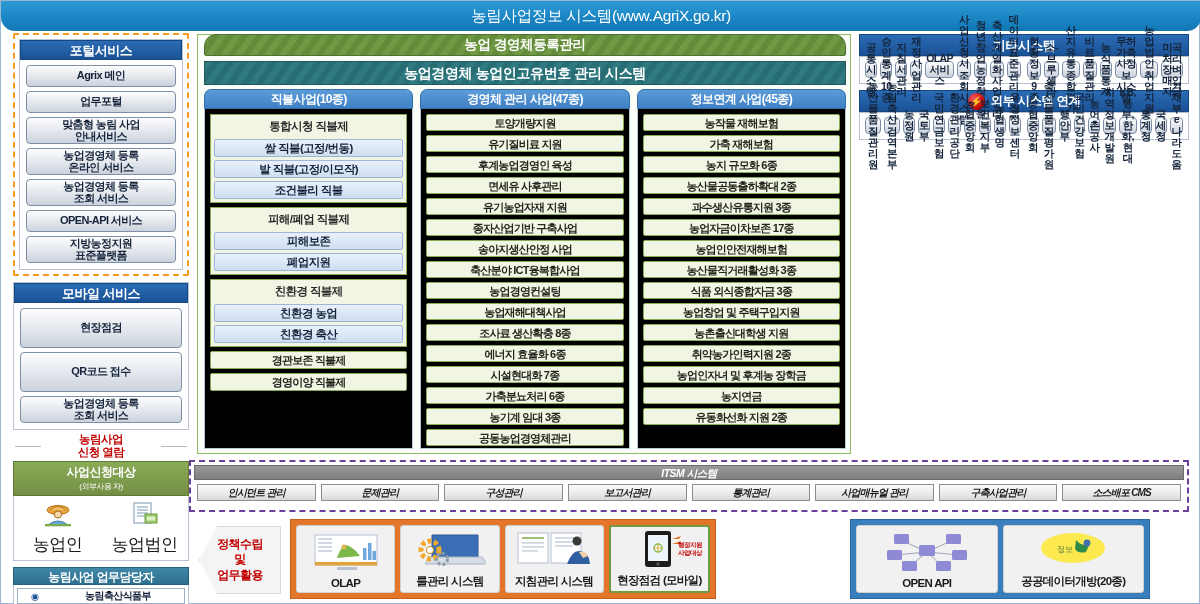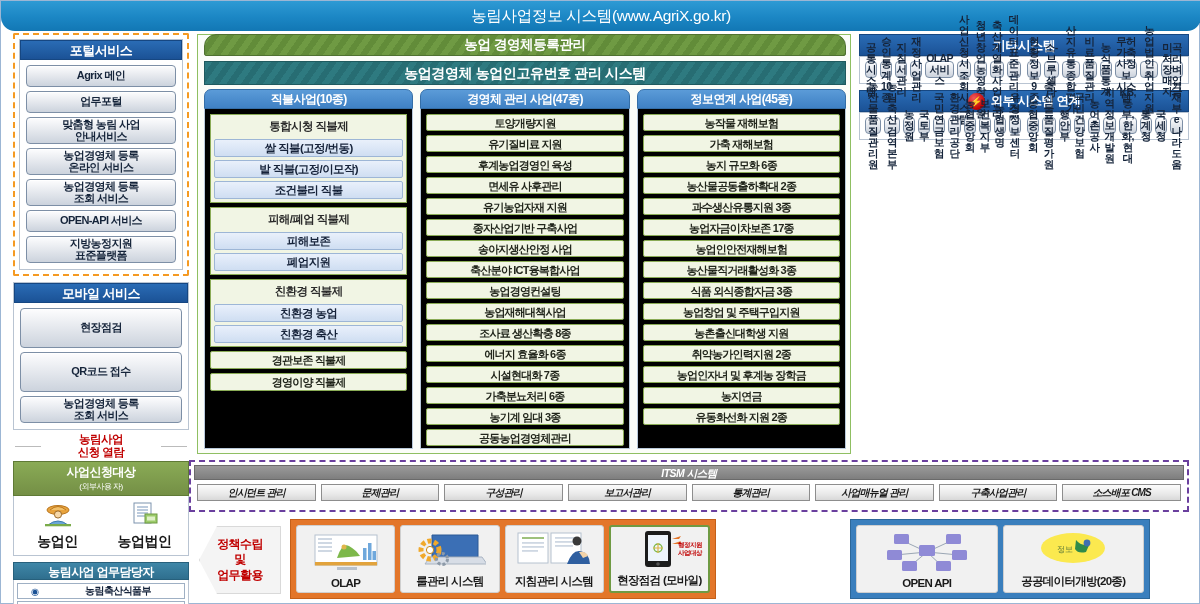--- a/index.html
+++ b/index.html
@@ -84,21 +84,21 @@
   
   .greenhdr {
     background: linear-gradient(180deg,#8aab56 0%, #748f45 100%);
     color:#fff; text-align:center; border:1px solid #5f7a36;
     padding: 2px 0 3px;
   }
   .greenhdr .t1 { font-size: 12px; font-weight: bold; letter-spacing:-0.5px; }
   .greenhdr .t2 { font-size: 8px; letter-spacing:-0.5px; }
   .target-body { display:flex; background:#fff; border:1px solid #b9c4d2; border-top:none; }
   .target-cell { flex:1; padding: 5px 0 4px; text-align:center; }
-  .target-cell .lbl { font-size: 14px; font-weight:bold; color:#1a1a1a; letter-spacing:-0.5px; margin-top:2px;}
+  .target-cell .lbl { font-size: 17px; font-weight:normal; color:#1a1a1a; letter-spacing:-0.5px; margin-top:2px;}
 
   
   .tealhdr {
     background: linear-gradient(180deg,#3f87a8 0%, #2f6f8e 100%);
     color:#fff; font-weight:bold; font-size:12px; text-align:center;
     border:1px solid #27607c; line-height:18px; height:18px; letter-spacing:-0.6px;
   }
   .org-body { background:#fff; border:1px solid #b9c4d2; border-top:none; padding:3px; display:flex; flex-direction:column; gap:2px;}
   .org-row { display:flex; align-items:center; height:16px; border:1px solid #9fb0c4; background:#fff; }
   .org-row .ico { width:34px; text-align:center; font-size:7.5px; font-weight:bold; color:#1b5296; overflow:hidden; white-space:nowrap;}

